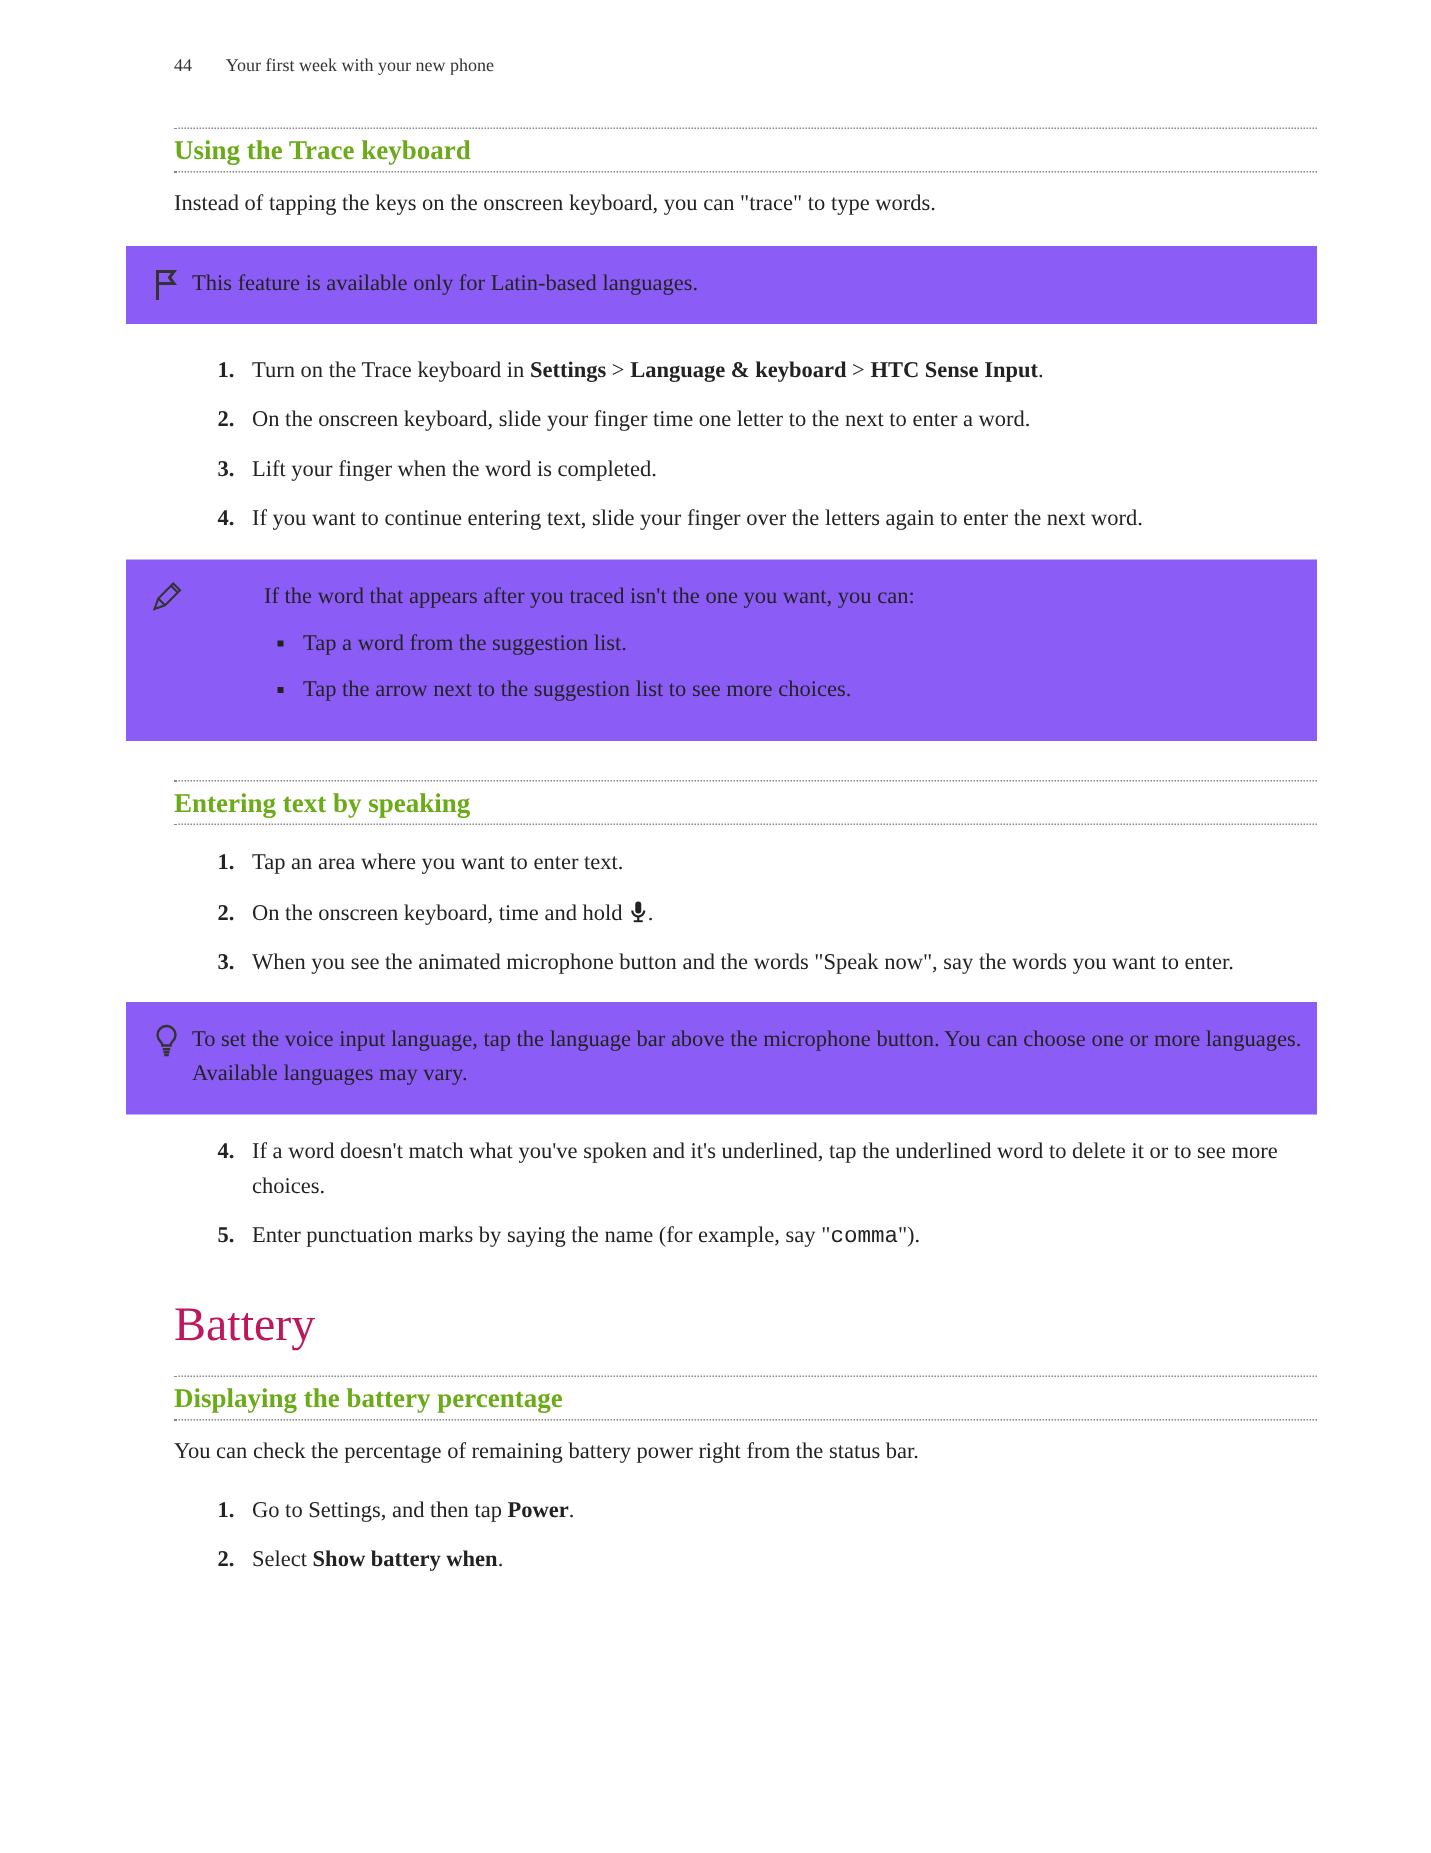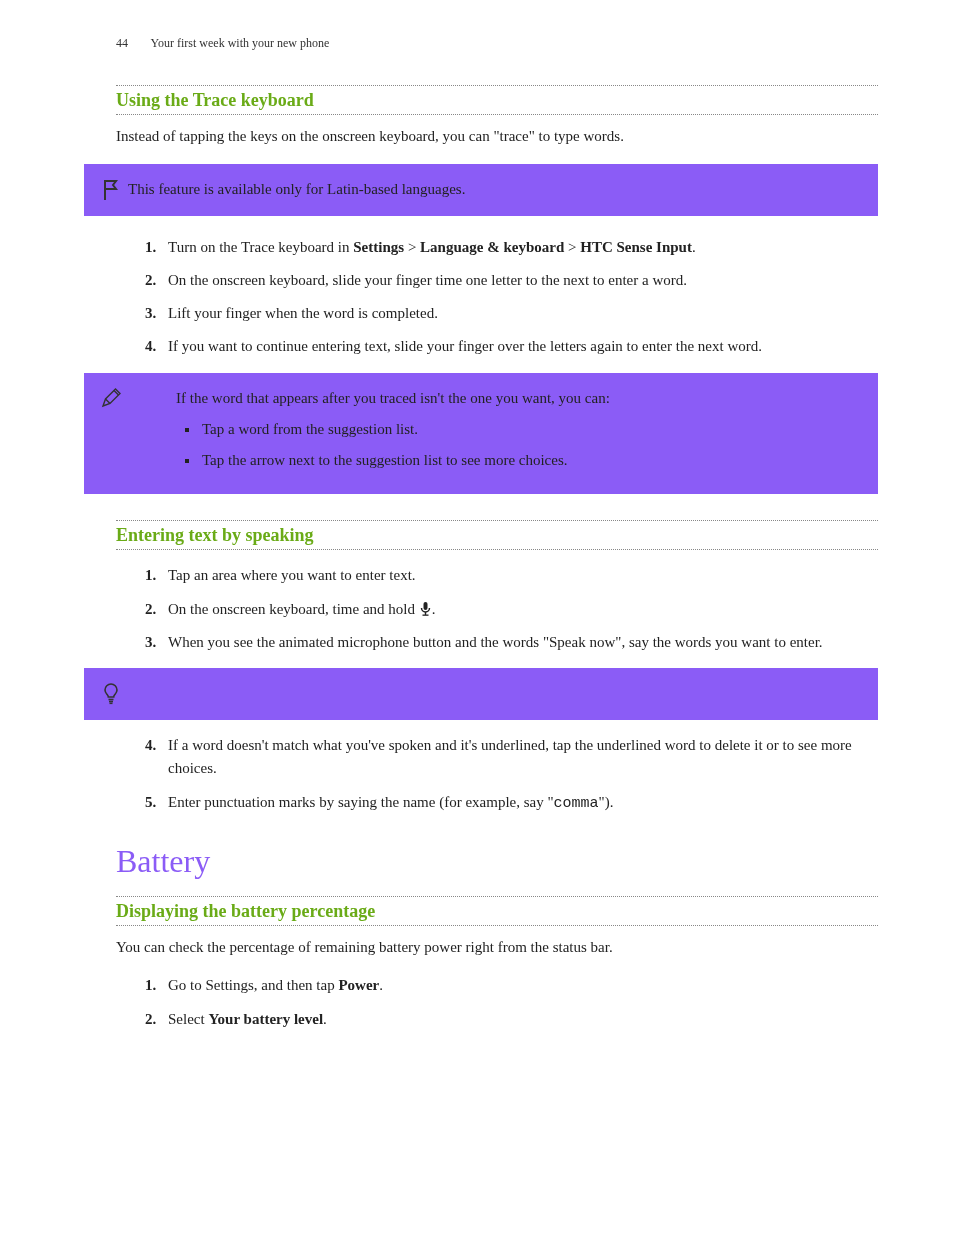--- a/index.html
+++ b/index.html
@@ -82,21 +82,21 @@
     font-size: 15px;
   }
   .bullets li {
     margin-bottom: 8px;
     padding-left: 2px;
   }
   h2.section {
     font-family: Georgia, serif;
     font-weight: normal;
     font-size: 32px;
-    color: #8b5cf6;
+    color: #be185d;
     margin: 28px 0 16px 0;
   }
   .inline-icon {
     display: inline-block;
     vertical-align: -3px;
   }
   .mono { font-family: "Courier New", monospace; }
   svg { display: block; }
 </style>
 </head>
@@ -175,20 +175,21 @@
     <div class="icon-col">
       <span>
         <svg width="20" height="24" viewBox="0 0 20 24" stroke="#333" fill="none" stroke-width="1.6">
           <path d="M10 2 a6 6 0 0 1 6 6 c0 2.5 -1.5 3.8 -2.5 5 c-.6 .7 -.8 1.3 -.8 2 h-5.4 c0 -.7 -.2 -1.3 -.8 -2 c-1 -1.2 -2.5 -2.5 -2.5 -5 a6 6 0 0 1 6 -6 z"></path>
           <line x1="7.5" y1="17.5" x2="12.5" y2="17.5"></line>
           <line x1="8" y1="19.5" x2="12" y2="19.5"></line>
           <line x1="8.5" y1="21.3" x2="11.5" y2="21.3"></line>
         </svg>
       </span>
     </div>
+    <div class="text-col">To set the voice input language, tap the language bar above the microphone button. You can choose one or more languages. Available languages may vary.</div>
   </div>
 
   <ol class="steps" start="4">
     <li>If a word doesn't match what you've spoken and it's underlined, tap the underlined word to delete it or to see more choices.</li>
     <li>
       <span>Enter punctuation marks by saying the name (for example, say "</span><span class="mono">comma</span><span>").</span>
     </li>
   </ol>
 
   <h2 class="section">Battery</h2>
@@ -196,17 +197,17 @@
   <div class="dotted-block">
     <h3 class="green">Displaying the battery percentage</h3>
   </div>
   <p class="body">You can check the percentage of remaining battery power right from the status bar.</p>
 
   <ol class="steps">
     <li>
       <span>Go to Settings, and then tap </span><strong>Power</strong><span>.</span>
     </li>
     <li>
-      <span>Select </span><strong>Your battery level</strong><span>.</span>
+      <span>Select </span><strong>Show battery when</strong><span>.</span>
     </li>
   </ol>
 
 </div>
 
 </body></html>

